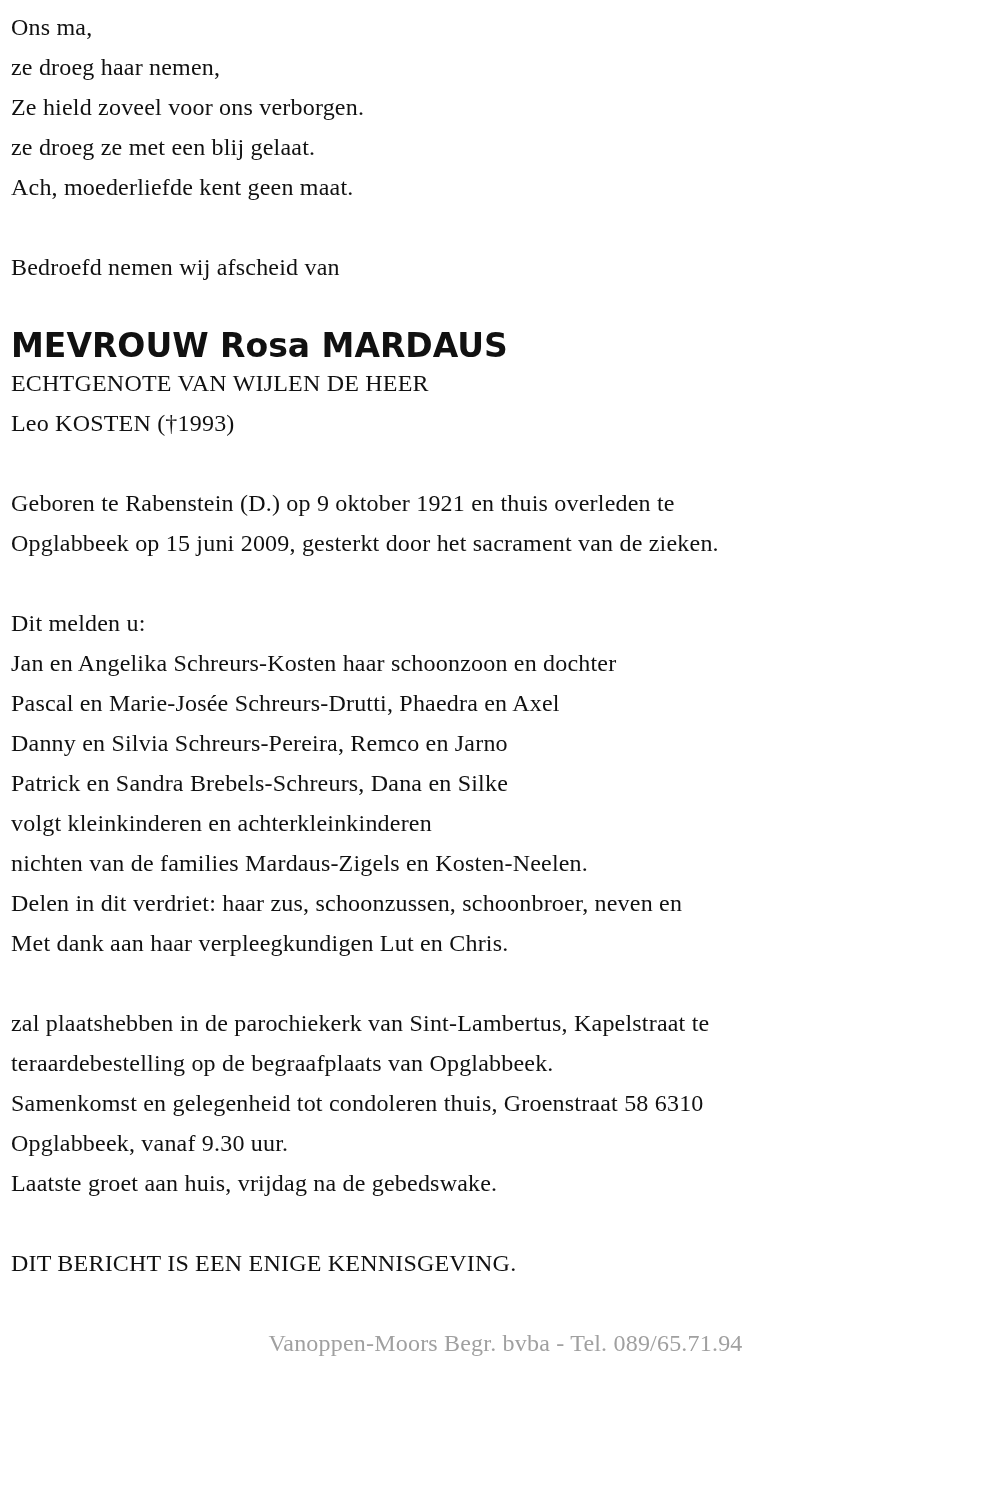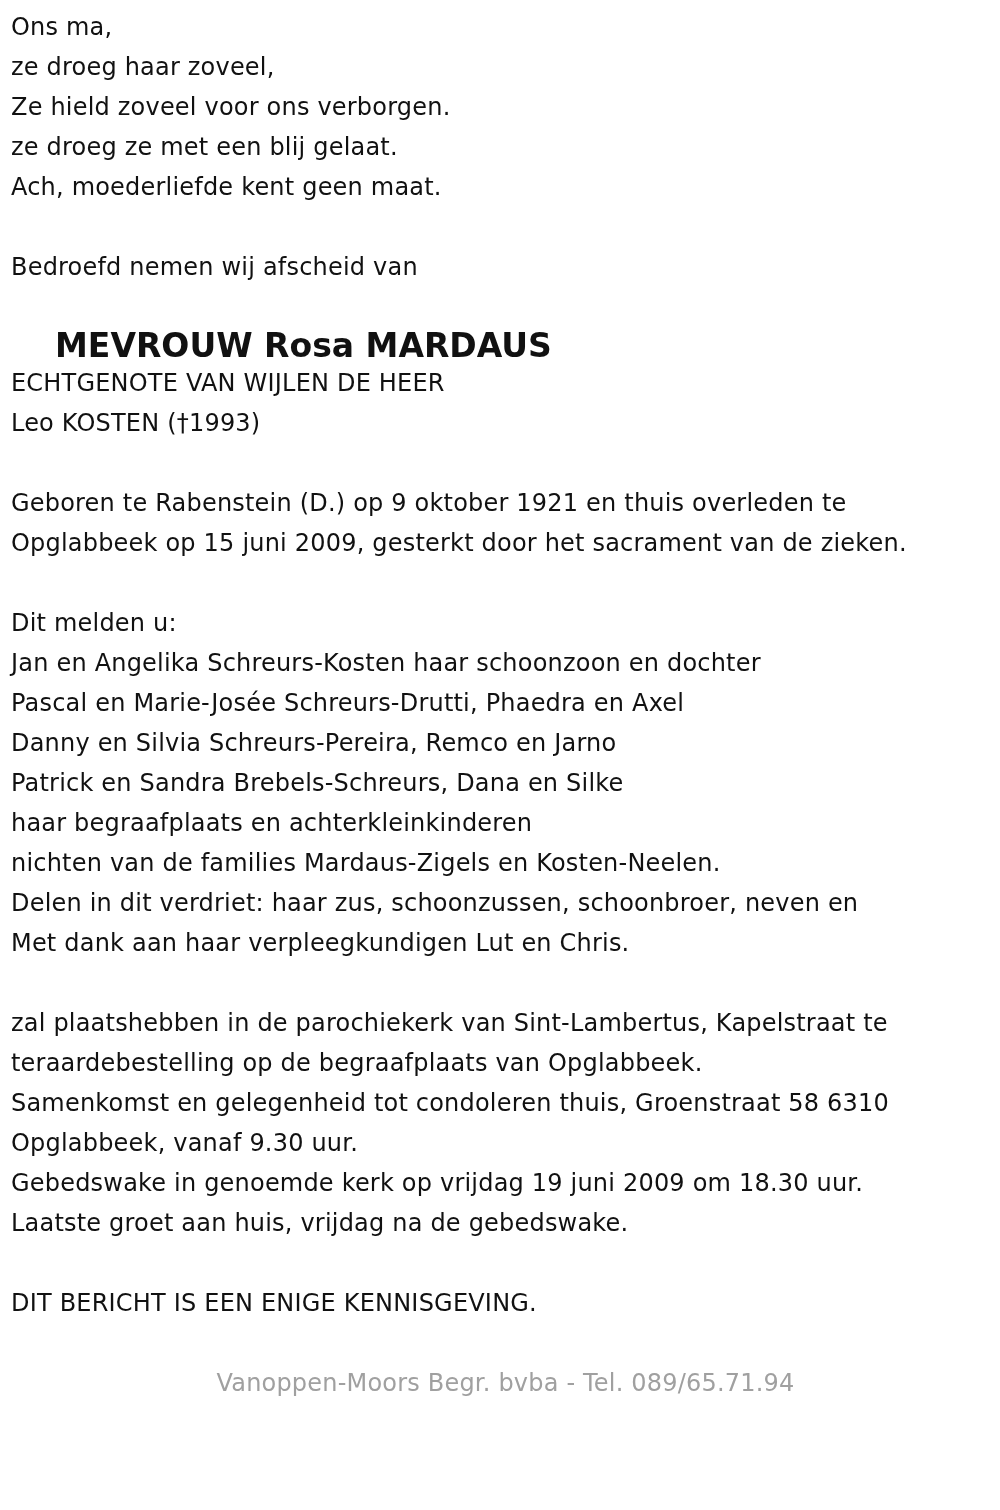--- a/index.html
+++ b/index.html
@@ -4,37 +4,37 @@
   <style>
     html, body { margin: 0; padding: 0; background: #ffffff; }
     body {
       width: 1000px; height: 1510px; overflow: hidden;
       font-family: "DejaVu Sans", sans-serif;
       color: #111111;
     }
     .page { padding: 7px 0 0 11px; }
     .line {
       font-size: 24px; line-height: 40px; height: 40px;
-      white-space: nowrap; letter-spacing: 0.2px;
+      white-space: nowrap; letter-spacing: 0.2px; font-family: Liberation Serif, serif;
     }
     .blank { height: 40px; }
     .name {
       font-size: 33px; font-weight: bold; line-height: 46px; height: 46px;
-      margin-top: 0; white-space: nowrap; margin-left: 44px;
+      margin-top: 0; white-space: nowrap;
     }
     .name-block { padding-top: 0; }
     .footer { color: #a0a0a0; text-align: center; }
   </style>
 </head>
 <body>
 
 <div class="page">
   <div>
     <div class="line">Ons ma,</div>
-    <div class="line">ze droeg haar zoveel,</div>
+    <div class="line">ze droeg haar nemen,</div>
     <div class="line">Ze hield zoveel voor ons verborgen.</div>
     <div class="line">ze droeg ze met een blij gelaat.</div>
     <div class="line">Ach, moederliefde kent geen maat.</div>
   </div>
   <div class="blank"></div>
   <div class="line">Bedroefd nemen wij afscheid van</div>
   <div class="blank"></div>
   <div class="name-block">
     <div class="name" style="margin-top:-4px;">MEVROUW Rosa MARDAUS</div>
     <div class="line" style="margin-top:-6px;">ECHTGENOTE VAN WIJLEN DE HEER</div>
@@ -45,31 +45,30 @@
     <div class="line">Geboren te Rabenstein (D.) op 9 oktober 1921 en thuis overleden te</div>
     <div class="line">Opglabbeek op 15 juni 2009, gesterkt door het sacrament van de zieken.</div>
   </div>
   <div class="blank"></div>
   <div>
     <div class="line">Dit melden u:</div>
     <div class="line">Jan en Angelika Schreurs-Kosten haar schoonzoon en dochter</div>
     <div class="line">Pascal en Marie-Josée Schreurs-Drutti, Phaedra en Axel</div>
     <div class="line">Danny en Silvia Schreurs-Pereira, Remco en Jarno</div>
     <div class="line">Patrick en Sandra Brebels-Schreurs, Dana en Silke</div>
-    <div class="line">haar begraafplaats en achterkleinkinderen</div>
+    <div class="line">volgt kleinkinderen en achterkleinkinderen</div>
     <div class="line">nichten van de families Mardaus-Zigels en Kosten-Neelen.</div>
     <div class="line">Delen in dit verdriet: haar zus, schoonzussen, schoonbroer, neven en</div>
     <div class="line">Met dank aan haar verpleegkundigen Lut en Chris.</div>
   </div>
   <div class="blank"></div>
   <div>
     <div class="line">zal plaatshebben in de parochiekerk van Sint-Lambertus, Kapelstraat te</div>
     <div class="line">teraardebestelling op de begraafplaats van Opglabbeek.</div>
     <div class="line">Samenkomst en gelegenheid tot condoleren thuis, Groenstraat 58 6310</div>
     <div class="line">Opglabbeek, vanaf 9.30 uur.</div>
-    <div class="line">Gebedswake in genoemde kerk op vrijdag 19 juni 2009 om 18.30 uur.</div>
     <div class="line">Laatste groet aan huis, vrijdag na de gebedswake.</div>
   </div>
   <div class="blank"></div>
   <div class="line">DIT BERICHT IS EEN ENIGE KENNISGEVING.</div>
   <div class="blank"></div>
   <div class="line footer">Vanoppen-Moors Begr. bvba - Tel. 089/65.71.94</div>
 </div>
 
 </body></html>

